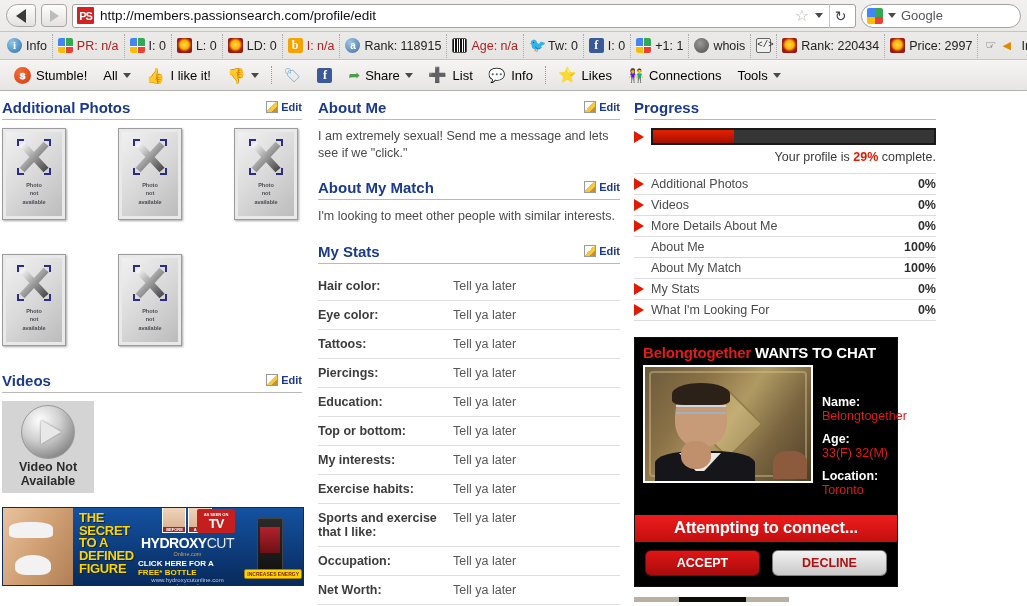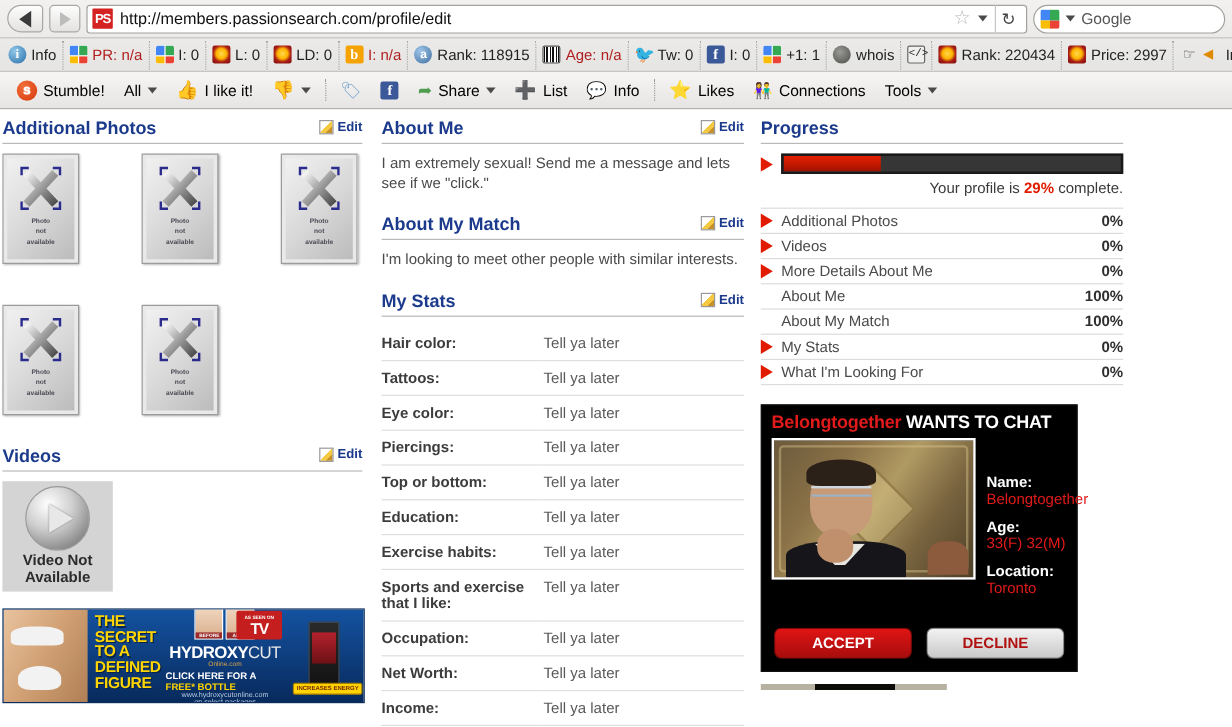--- a/index.html
+++ b/index.html
@@ -933,37 +933,41 @@
       </span>
     </div>
 
     <table class="stats-table">
       <tbody>
           <tr>
             <td class="k">Hair color:</td>
             <td class="v">Tell ya later</td>
           </tr>
       <tr>
+            <td class="k">Eye color:</td>
+            <td class="v">Tell ya later</td>
+          </tr>
+      <tr>
             <td class="k">Tattoos:</td>
-            <td class="v">Tell ya later</td>
-          </tr>
-      <tr>
-            <td class="k">Eye color:</td>
             <td class="v">Tell ya later</td>
           </tr>
       <tr>
             <td class="k">Piercings:</td>
             <td class="v">Tell ya later</td>
           </tr>
       <tr>
+            <td class="k">Education:</td>
+            <td class="v">Tell ya later</td>
+          </tr>
+      <tr>
             <td class="k">Top or bottom:</td>
             <td class="v">Tell ya later</td>
           </tr>
       <tr>
-            <td class="k">Education:</td>
+            <td class="k">My interests:</td>
             <td class="v">Tell ya later</td>
           </tr>
       <tr>
             <td class="k">Exercise habits:</td>
             <td class="v">Tell ya later</td>
           </tr>
       <tr>
             <td class="k">Sports and exercise that I like:</td>
             <td class="v">Tell ya later</td>
           </tr>
@@ -1058,20 +1062,21 @@
         </div>
         <div class="chat-info">
           <div class="ci-label">Name:</div>
           <div class="ci-value">Belongtogether</div>
           <div class="ci-label">Age:</div>
           <div class="ci-value">33(F) 32(M)</div>
           <div class="ci-label">Location:</div>
           <div class="ci-value">Toronto</div>
         </div>
       </div>
+      <div class="chat-status">Attempting to connect...</div>
       <div class="chat-actions">
         <div class="btn accept">ACCEPT</div>
         <div class="btn decline">DECLINE</div>
       </div>
     </div>
 
     <div class="footer-strip"></div>
   </div>
 </div>
 

